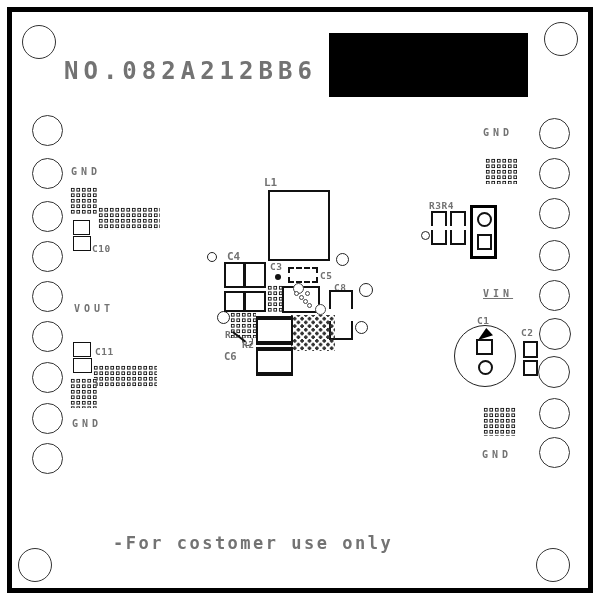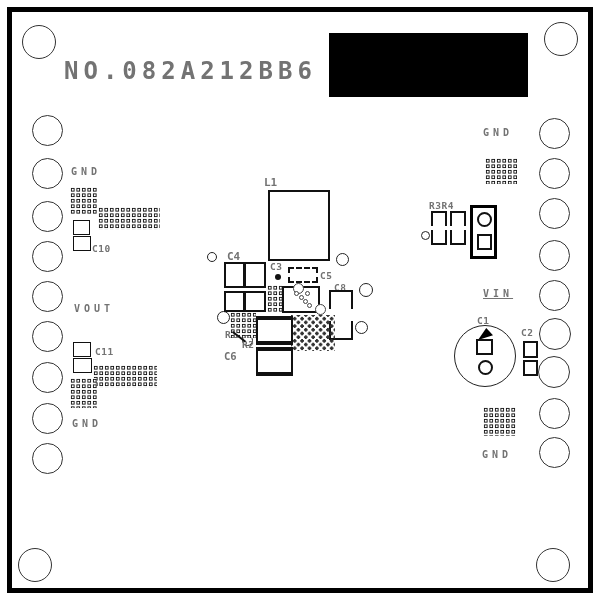--- a/index.html
+++ b/index.html
@@ -145,14 +145,15 @@
   <div class="abs lbl ref" style="left:477px;top:316px;">C1</div>
   <div class="abs padc" style="left:454px;top:325px;width:62px;height:62px;border-width:1.8px;"></div>
   <div class="abs" style="left:478px;top:328px;width:15px;height:12px;background:#000;clip-path:polygon(0 100%,55% 0,100% 60%);"></div>
   <div class="abs outl" style="left:476px;top:339px;width:17px;height:16px;"></div>
   <div class="abs ring2" style="left:478px;top:360px;width:15px;height:15px;"></div>
 
   <div class="abs lbl ref" style="left:521px;top:328px;">C2</div>
   <div class="abs outl" style="left:523px;top:341px;width:15px;height:17px;"></div>
   <div class="abs outl" style="left:523px;top:360px;width:15px;height:16px;"></div>
 
+  <div class="abs lbl" style="left:113px;top:535px;font-size:17px;letter-spacing:2.5px;">-For costomer use only</div>
 
 </div>
 
 </body></html>

